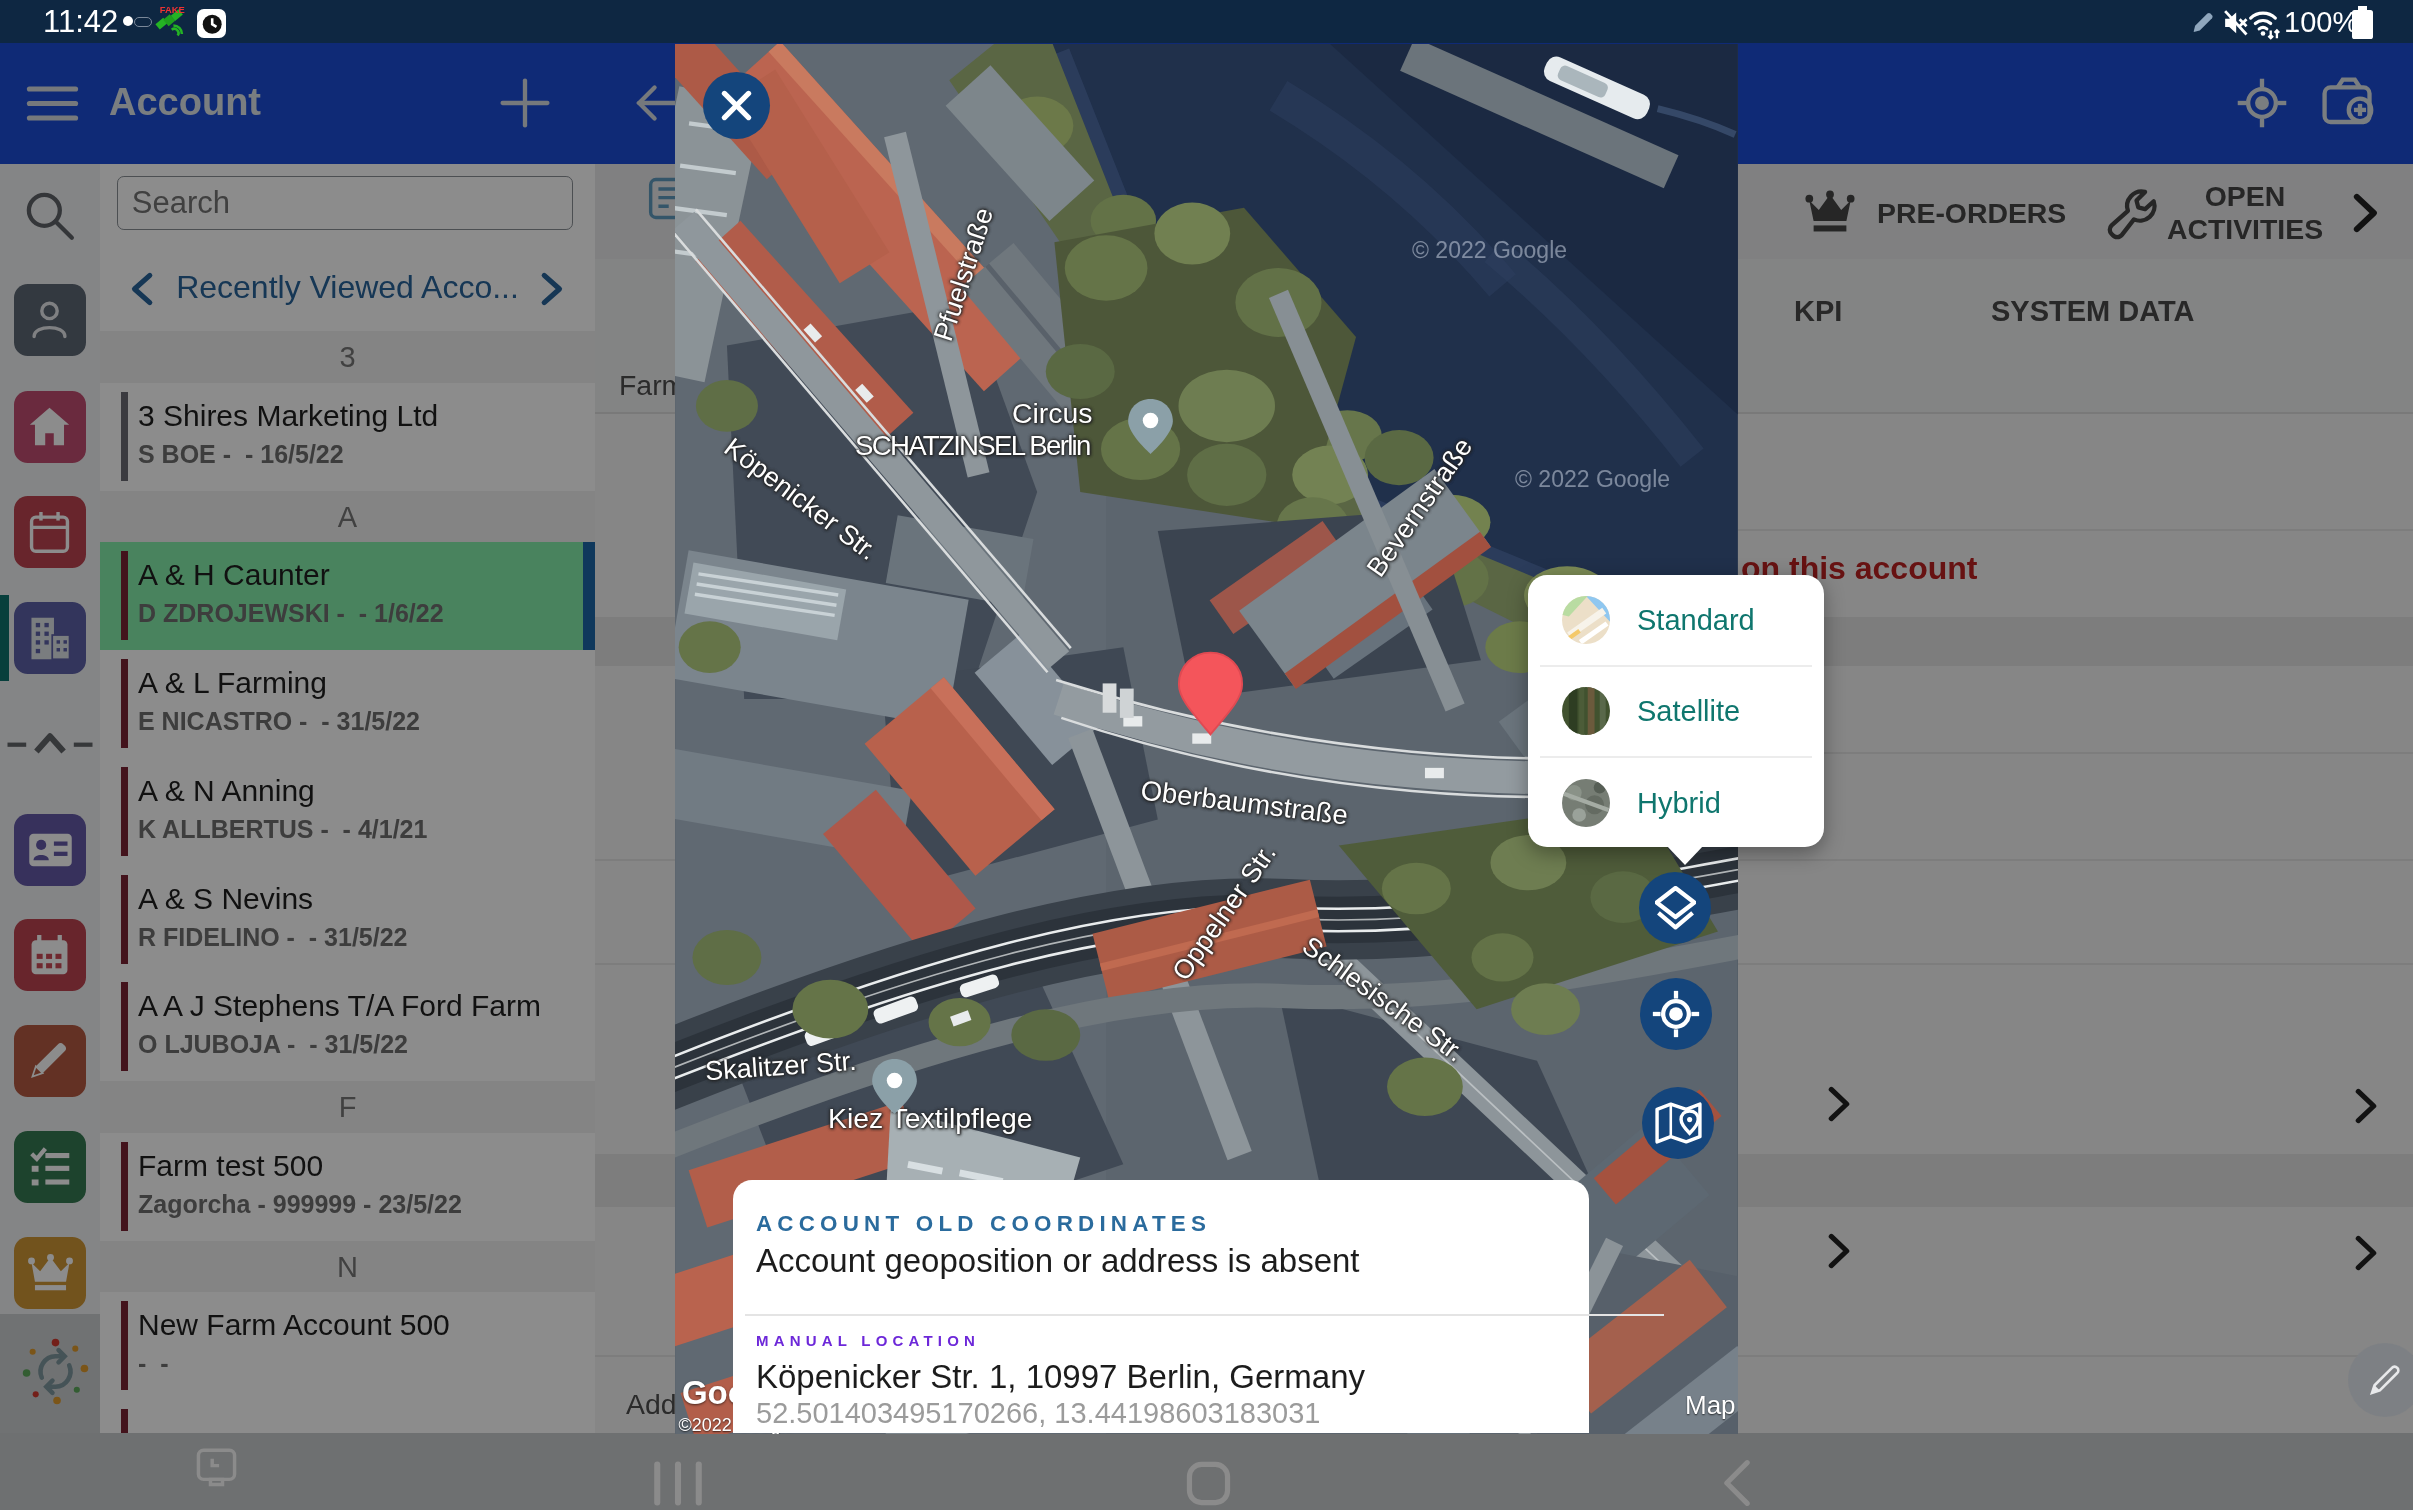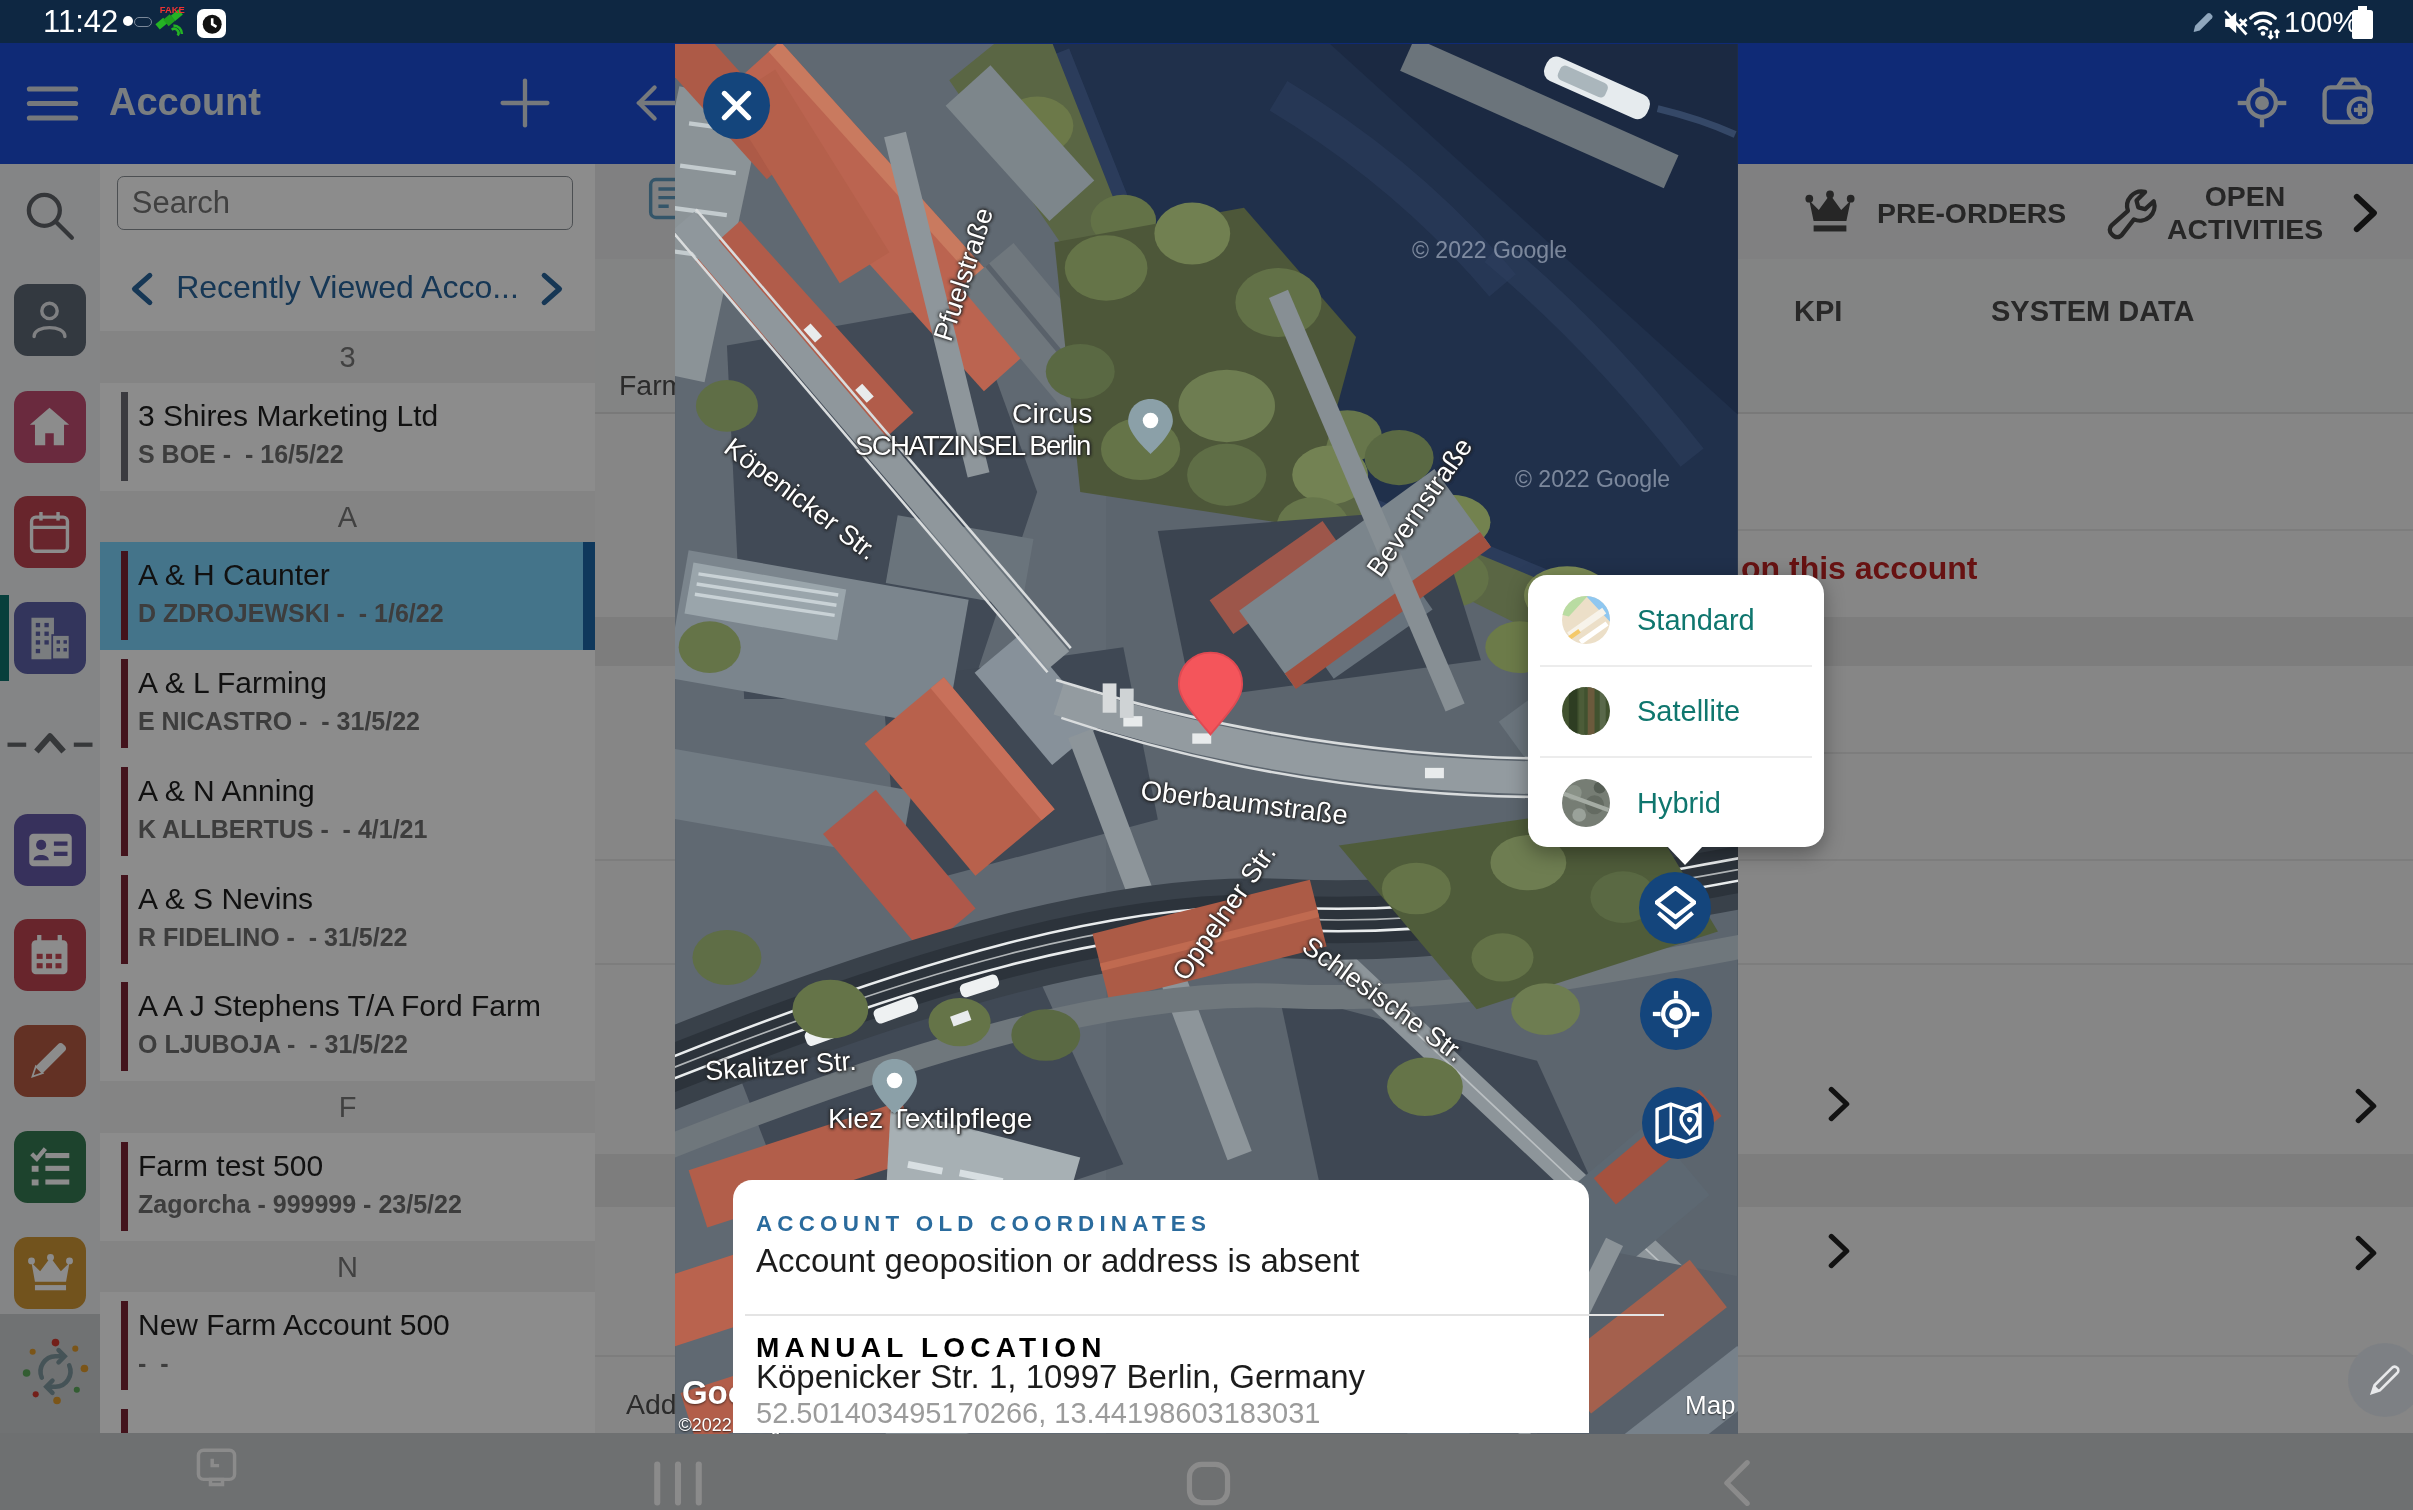--- a/index.html
+++ b/index.html
@@ -277,21 +277,21 @@
     </div>
 
     <div class="seth" style="top:167px;">3</div>
     <div class="row" style="top:219px;">
       <div class="rbar" style="background:#6a6a74;"></div>
       <div class="rtitle">3 Shires Marketing Ltd</div>
       <div class="rsub">S BOE -&nbsp; - 16/5/22</div>
     </div>
 
     <div class="seth" style="top:327px;">A</div>
-    <div class="row" style="top:378px;background:#7dd3fc;">
+    <div class="row" style="top:378px;background:#86efac;">
       <div class="rbar"></div>
       <div class="rtitle">A &amp; H Caunter</div>
       <div class="rsub">D ZDROJEWSKI -&nbsp; - 1/6/22</div>
       <div class="abs" style="left:483px;top:0;width:12px;height:108px;background:#1c66a8;"></div>
     </div>
     <div class="row" style="top:486px;">
       <div class="rbar"></div>
       <div class="rtitle">A &amp; L Farming</div>
       <div class="rsub">E NICASTRO -&nbsp; - 31/5/22</div>
     </div>
@@ -695,21 +695,21 @@
       <line x1="18" y1="6" x2="18" y2="44" stroke="#fff" stroke-width="3"></line>
       <path d="M40 14 C34 14 30 18 30 24 C30 29 36 36 40 40 C44 36 50 29 50 24 C50 18 46 14 40 14 Z" fill="#14457c" stroke="#fff" stroke-width="4"></path>
       <circle cx="40" cy="24" r="3" fill="#fff"></circle>
     </svg>
   </div>
 
   <div class="abs" id="bpanel">
     <div class="abs" style="left:23px;top:31px;font-size:22.4px;letter-spacing:5.2px;color:#2a6b9d;font-weight:bold;">ACCOUNT OLD COORDINATES</div>
     <div class="abs" style="left:23px;top:62px;font-size:33px;color:#1c1c1c;">Account geoposition or address is absent</div>
     <div class="abs" style="left:12px;top:134px;width:919px;height:1.7px;background:#e4e4e4;"></div>
-    <div class="abs" style="left:23px;top:152px;font-size:28px;letter-spacing:5.2px;color:#000000;font-weight:bold;">MANUAL LOCATION</div>
+    <div class="abs" style="left:23px;top:152px;font-size:15px;letter-spacing:5.2px;color:#6d28d9;font-weight:bold;">MANUAL LOCATION</div>
     <div class="abs" style="left:23px;top:178px;font-size:33px;color:#1c1c1c;">Köpenicker Str. 1, 10997 Berlin, Germany</div>
     <div class="abs" style="left:23px;top:217px;font-size:29px;color:#9b9b9b;">52.501403495170266, 13.44198603183031</div>
   </div>
 
   <div class="abs" id="popup">
     <div class="pitem" style="top:0;">
       <svg class="pthumb" width="48" height="48" viewBox="0 0 56 56">
           <rect width="56" height="56" fill="#ecdfc8"></rect>
           <polygon points="28,0 56,0 56,30" fill="#8fc7f0"></polygon>
           <polygon points="0,0 30,0 8,24 0,22" fill="#b9dca2"></polygon>

